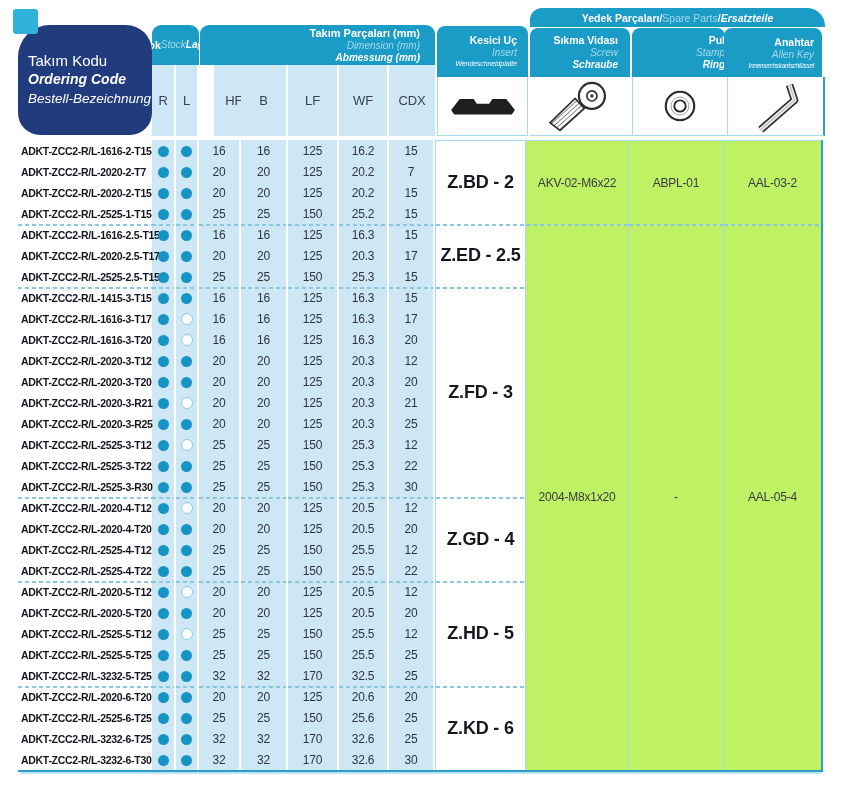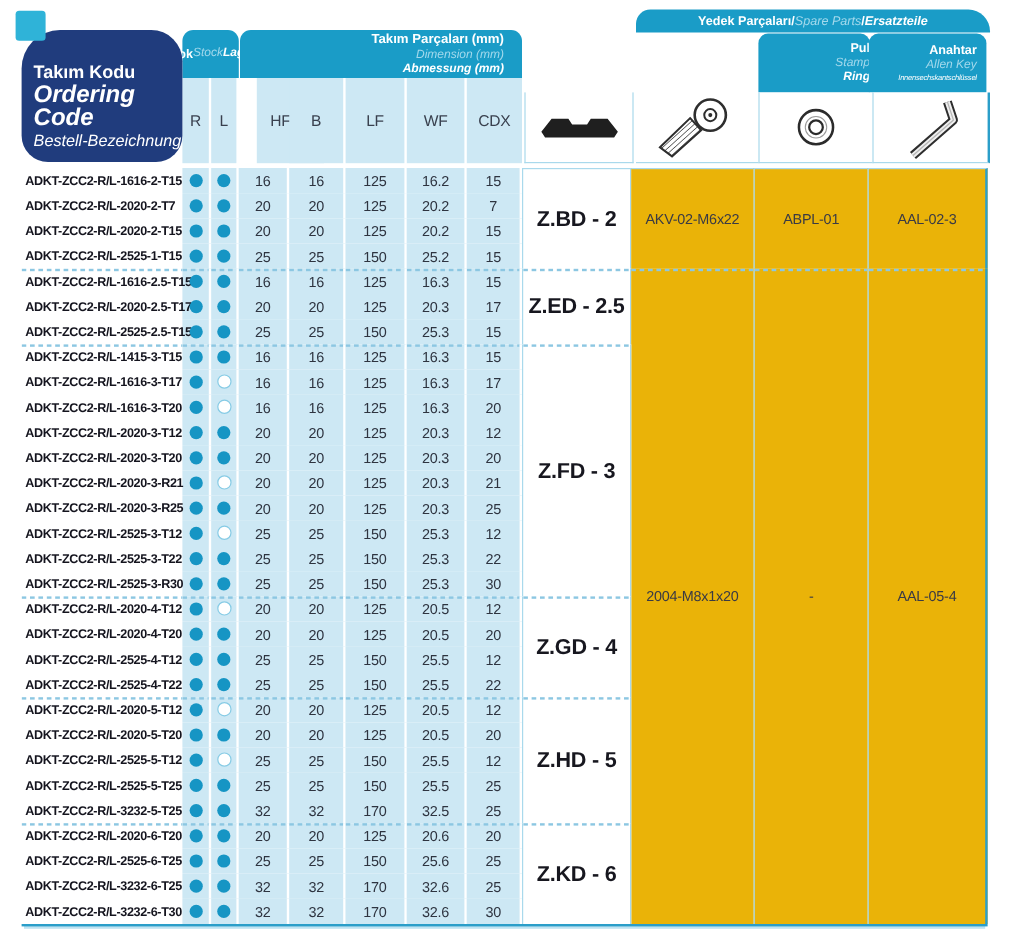--- a/index.html
+++ b/index.html
@@ -5,42 +5,42 @@
   html,body{margin:0;padding:0;background:#fff;}
   .canvas{position:relative;width:846px;height:788px;background:#fff;overflow:hidden;
           font-family:"Liberation Sans",sans-serif;}
   .abs{position:absolute;}
 
   
   .brand-square{left:13px;top:9px;width:25px;height:25px;background:#2fb3d8;border-radius:3px;z-index:3;}
   .navy-box{left:18px;top:25px;width:134px;height:110px;background:#203c7d;
             border-radius:32px 26px 22px 22px;z-index:2;color:#fff;
             padding:26px 0 0 10px;box-sizing:border-box;}
-  .navy-box .l1{font-size:15px;font-weight:700;line-height:19px;}
-  .navy-box .l2{font-size:20px;font-weight:700;font-style:italic;line-height:19px;}
+  .navy-box .l1{font-size:15px;font-weight:400;line-height:19px;}
+  .navy-box .l2{font-size:14px;font-weight:700;font-style:italic;line-height:19px;}
   .navy-box .l3{font-size:13.5px;font-style:italic;line-height:19px;}
 
   .teal-box{background:#1a9cc7;border-radius:9px 9px 0 0;box-sizing:border-box;color:#fff;}
   .tb-l1{font-size:10.5px;font-weight:700;line-height:13px;}
   .tb-l2{font-size:10px;font-style:italic;color:#a3d9ec;line-height:12px;}
   .tb-l3{font-size:10px;font-style:italic;font-weight:700;line-height:12px;}
   .t-center{display:flex;flex-direction:row;align-items:center;justify-content:center;}
   .t-right{display:flex;flex-direction:column;align-items:flex-end;justify-content:center;}
 
   .stok-box{left:152px;top:25px;width:47px;height:40px;}
   .dim-box{left:200px;top:25px;width:235px;height:40px;padding-right:15px;}
   .dim-box .tb-l1{font-size:11px;}
   .kesici-box{left:437px;top:26px;width:91px;height:51px;padding-right:11px;border-radius:8px 8px 0 0;}
   .kesici-box .w3{font-size:6.8px;font-style:italic;line-height:10px;}
 
   .yedek-title{left:530px;top:8px;width:295px;height:19px;background:#1a9cc7;
                border-radius:12px 18px 0 0;display:flex;align-items:center;justify-content:center;
                color:#fff;font-size:10.5px;}
   .yedek-title .b{font-weight:700;}
-  .yedek-title .i{font-style:italic;color:#a3d9ec;}
+  .yedek-title .i{color:#a3d9ec;}
   .yedek-title .bi{font-weight:700;font-style:italic;}
   .screw-box{left:530px;top:28px;width:100px;height:49px;padding-right:12px;border-radius:8px 8px 0 0;}
   .washer-box{left:632px;top:28px;width:93px;height:49px;border-radius:8px 8px 0 0;}
   .key-box{left:724px;top:28px;width:98px;height:49px;padding-right:8px;border-radius:8px 8px 0 0;}
   .key-box .w3{font-size:6.3px;font-style:italic;line-height:9px;letter-spacing:-0.2px;}
 
   
   .subcell{top:65px;height:71px;background:#cde8f4;display:flex;align-items:center;justify-content:center;
            font-size:13px;color:#39404e;letter-spacing:-0.2px;box-sizing:border-box;}
 
@@ -59,21 +59,21 @@
   td{padding:0;height:21px;box-sizing:border-box;vertical-align:middle;
      font-family:"Liberation Sans",sans-serif;}
   .c-code{background:#fff;text-align:left;padding-left:3px;font-weight:700;font-size:10.5px;
           letter-spacing:-0.3px;color:#14141e;white-space:nowrap;}
   .c-blue{background:#cde8f4;border-right:2px solid #fff;text-align:center;}
   .c-num{font-size:12px;color:#2e3440;letter-spacing:-0.2px;}
   .dot{display:inline-block;width:11px;height:11px;border-radius:50%;background:#1695c4;vertical-align:middle;}
   .dot.open{width:10px;height:10px;background:#fff;border:1.6px solid #86cbe5;}
   .c-insert{background:#fff;text-align:center;font-weight:700;font-size:18px;color:#17171f;
             border-left:1.5px solid #a9d9ec;border-right:1.5px solid #a9d9ec;letter-spacing:-0.2px;}
-  .c-spare{background:#eab308;text-align:center;font-size:12px;color:#3a3a44;letter-spacing:-0.2px;}
+  .c-spare{background:#bef264;text-align:center;font-size:12px;color:#3a3a44;letter-spacing:-0.2px;}
   .c-washer{border-left:1.5px solid #a9d9ec;margin-left:37px;}
   .c-key{border-left:1.5px solid #a9d9ec;border-right:2px solid #2b9ec9;}
   .first-row{border-top:1.5px solid #a9d9ec;}
   .dash-top{background-image:linear-gradient(90deg,#8cc7e2 55%,rgba(0,0,0,0) 55%);
             background-size:7px 1.8px;background-repeat:repeat-x;background-position:0 0;}
 </style>
 </head>
 <body>
 
 <div class="canvas">
@@ -90,29 +90,39 @@
     <div class="tb-l2">Stock</div>
     <div class="tb-l3">Lager</div>
   </div>
 
   <div class="abs teal-box t-right dim-box">
     <div class="tb-l1">Takım Parçaları (mm)</div>
     <div class="tb-l2">Dimension (mm)</div>
     <div class="tb-l3">Abmessung (mm)</div>
   </div>
 
+  <div class="abs teal-box t-right kesici-box">
+    <div class="tb-l1">Kesici Uç</div>
+    <div class="tb-l2">Insert</div>
+    <div class="w3">Wendeschneidplatte</div>
+  </div>
 
   <div class="abs yedek-title">
     <span class="b">Yedek Parçaları</span>
       <span class="b"> / </span>
       <span class="i">Spare Parts</span>
       <span class="b"> / </span>
       <span class="bi">Ersatzteile</span>
   </div>
 
+  <div class="abs teal-box t-right screw-box">
+    <div class="tb-l1">Sıkma Vidası</div>
+    <div class="tb-l2">Screw</div>
+    <div class="tb-l3">Schraube</div>
+  </div>
   <div class="abs teal-box t-right washer-box">
     <div class="tb-l1">Pul</div>
     <div class="tb-l2">Stamp</div>
     <div class="tb-l3">Ring</div>
   </div>
   <div class="abs teal-box t-right key-box">
     <div class="tb-l1">Anahtar</div>
     <div class="tb-l2">Allen Key</div>
     <div class="w3">Innensechskantschlüssel</div>
   </div>
@@ -180,21 +190,21 @@
           <td class="c-blue c-dot"><span class="dot"></span></td>
           <td class="c-blue c-dot"><span class="dot"></span></td>
           <td class="c-blue c-num">16</td>
           <td class="c-blue c-num">16</td>
           <td class="c-blue c-num">125</td>
           <td class="c-blue c-num">16.2</td>
           <td class="c-blue c-num">15</td>
           <td class="c-insert first-row" rowspan="4">Z.BD - 2</td>
           <td class="c-spare c-screw first-row" rowspan="4">AKV-02-M6x22</td>
           <td class="c-spare c-washer first-row" rowspan="4">ABPL-01</td>
-          <td class="c-spare c-key first-row" rowspan="4">AAL-02-3</td>
+          <td class="c-spare c-key first-row" rowspan="4">AAL-03-2</td>
         </tr>
         <tr>
           <td class="c-code">ADKT-ZCC2-R/L-2020-2-T7</td>
           <td class="c-blue c-dot"><span class="dot"></span></td>
           <td class="c-blue c-dot"><span class="dot"></span></td>
           <td class="c-blue c-num">20</td>
           <td class="c-blue c-num">20</td>
           <td class="c-blue c-num">125</td>
           <td class="c-blue c-num">20.2</td>
           <td class="c-blue c-num">7</td>

